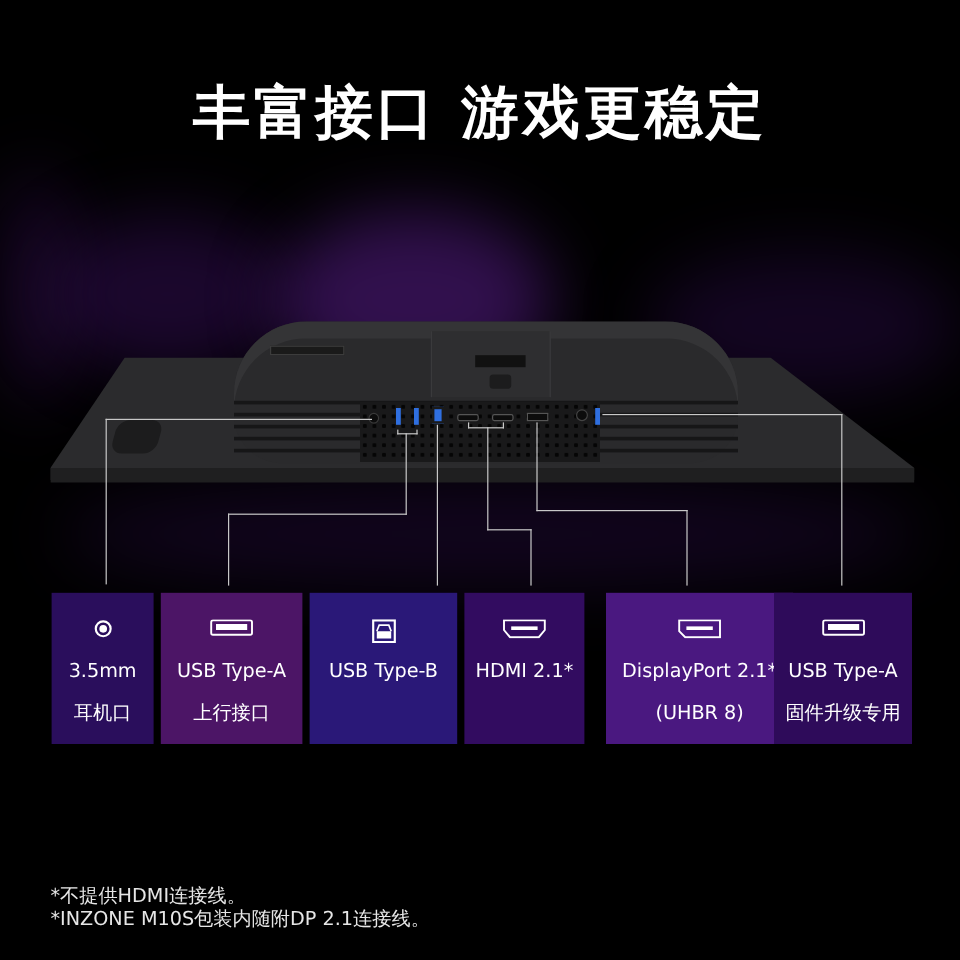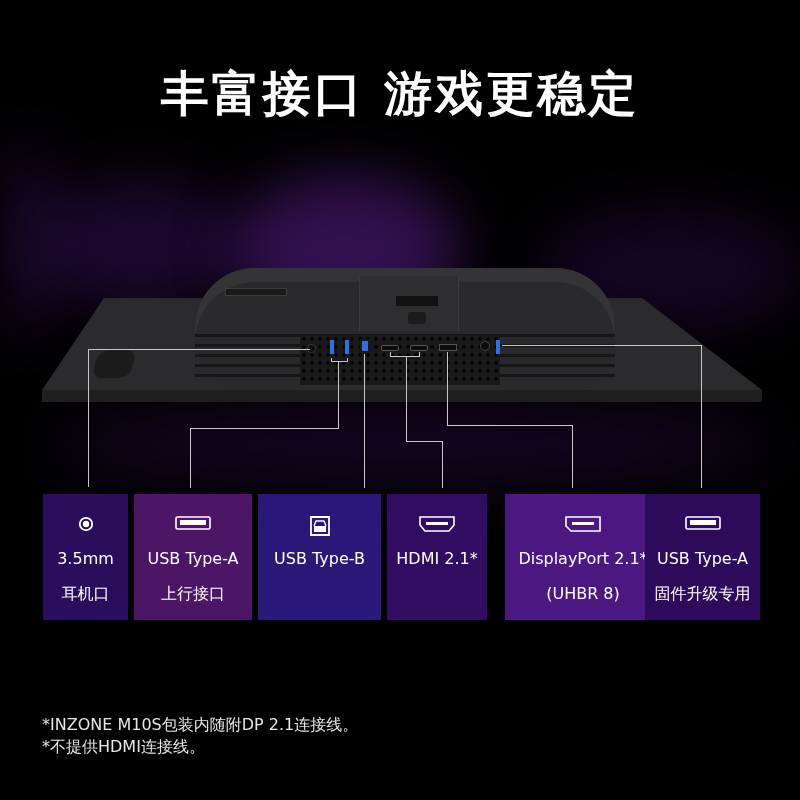--- a/index.html
+++ b/index.html
@@ -164,13 +164,13 @@
 <div class="card" style="left:645px;width:115px;background:#2e0b5a;">
   <svg class="icon" width="36" height="14" viewBox="0 0 36 14">
     <rect x="1" y="1" width="34" height="12" rx="1.5" fill="none" stroke="#fff" stroke-width="1.6"></rect>
     <rect x="5" y="4" width="26" height="5" fill="#fff"></rect>
   </svg>
   <div class="t1">USB Type-A</div>
   <div class="t2">固件升级专用</div>
 </div>
 
 <div class="footnote" style="top:737px;">*不提供HDMI连接线。</div>
-<div class="footnote" style="top:715px;">*INZONE M10S包装内随附DP 2.1连接线。</div>
+<div class="footnote" style="top:756px;">*INZONE M10S包装内随附DP 2.1连接线。</div>
 
 </body></html>

